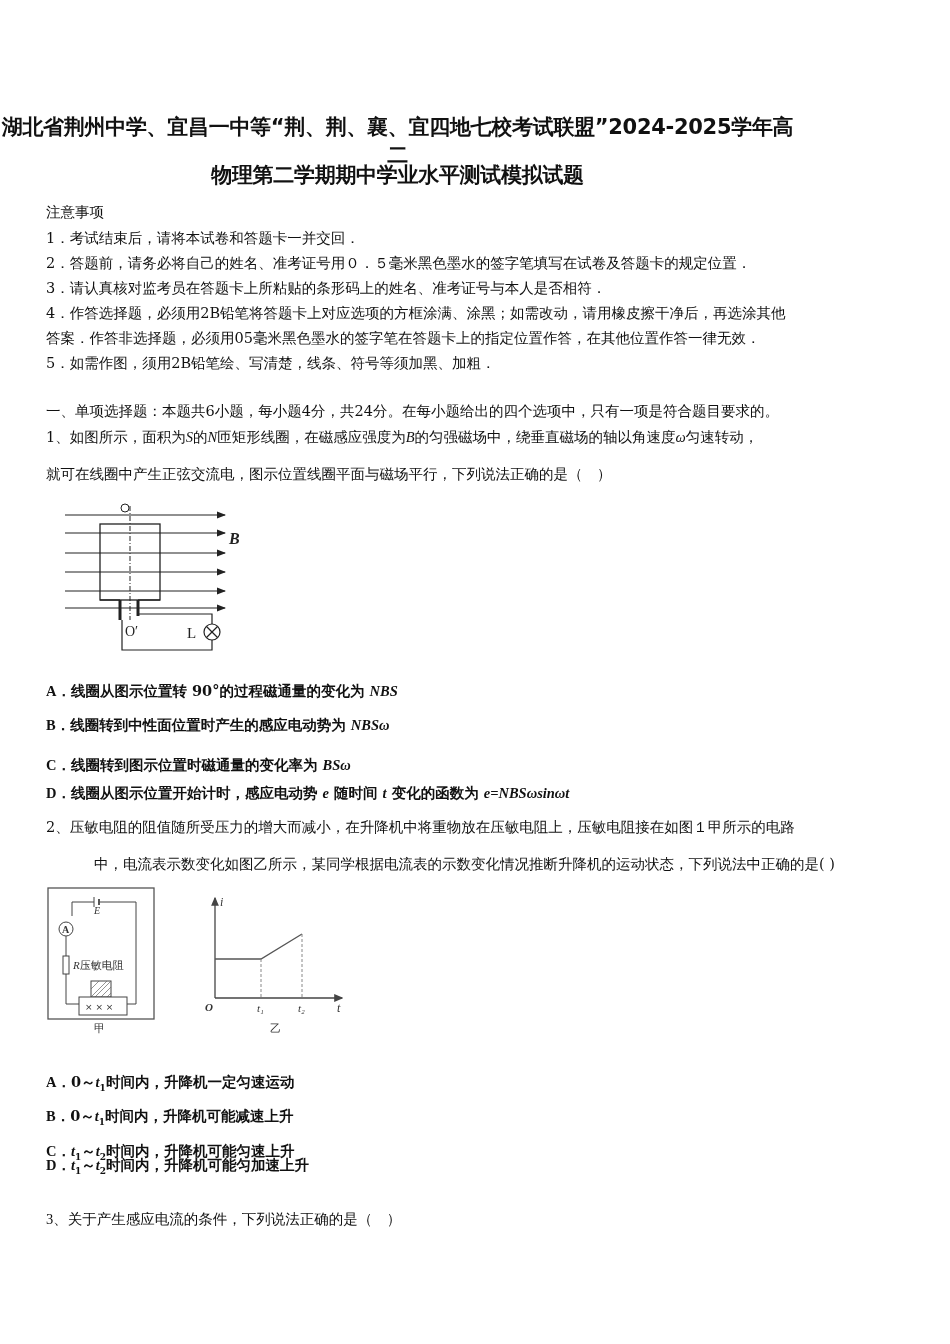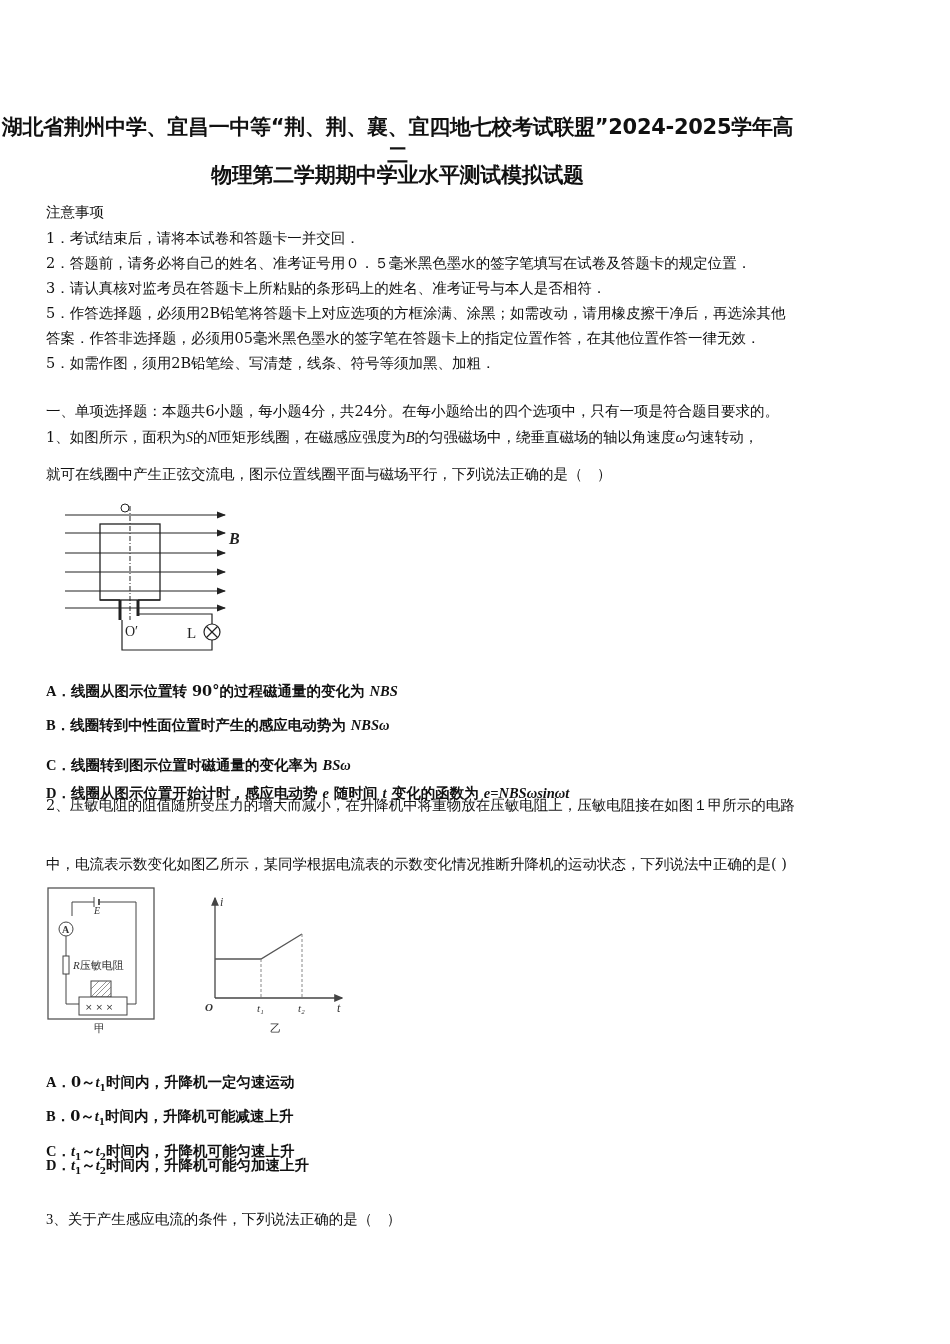--- a/index.html
+++ b/index.html
@@ -18,21 +18,21 @@
 </head>
 <body>
 
 <div class="title" style="top:113px;">湖北省荆州中学、宜昌一中等“荆、荆、襄、宜四地七校考试联盟”2024-2025学年高二</div>
 <div class="title" style="top:161px;">物理第二学期期中学业水平测试模拟试题</div>
 
 <div class="line" style="top:203px;">注意事项</div>
 <div class="line" style="top:229px;">1．考试结束后，请将本试卷和答题卡一并交回．</div>
 <div class="line" style="top:254px;">2．答题前，请务必将自己的姓名、准考证号用０．５毫米黑色墨水的签字笔填写在试卷及答题卡的规定位置．</div>
 <div class="line" style="top:279px;">3．请认真核对监考员在答题卡上所粘贴的条形码上的姓名、准考证号与本人是否相符．</div>
-<div class="line" style="top:304px;">5．作答选择题，必须用2B铅笔将答题卡上对应选项的方框涂满、涂黑；如需改动，请用橡皮擦干净后，再选涂其他</div>
+<div class="line" style="top:304px;">4．作答选择题，必须用2B铅笔将答题卡上对应选项的方框涂满、涂黑；如需改动，请用橡皮擦干净后，再选涂其他</div>
 <div class="line" style="top:329px;">答案．作答非选择题，必须用05毫米黑色墨水的签字笔在答题卡上的指定位置作答，在其他位置作答一律无效．</div>
 <div class="line" style="top:354px;">5．如需作图，须用2B铅笔绘、写清楚，线条、符号等须加黑、加粗．</div>
 
 <div class="line" style="top:402px;">一、单项选择题：本题共6小题，每小题4分，共24分。在每小题给出的四个选项中，只有一项是符合题目要求的。</div>
 
 <div class="line" style="top:428px;">
   <span>1、如图所示，面积为</span><span class="it">S</span><span>的</span><span class="it">N</span><span>匝矩形线圈，在磁感应强度为</span><span class="it">B</span><span>的匀强磁场中，绕垂直磁场的轴以角速度</span><span class="it">ω</span><span>匀速转动，</span>
 </div>
 <div class="line" style="top:465px;">就可在线圈中产生正弦交流电，图示位置线圈平面与磁场平行，下列说法正确的是（　）</div>
 
@@ -80,22 +80,22 @@
 <div class="opt" style="top:716px;">
   <span class="k">B．</span><span>线圈转到中性面位置时产生的感应电动势为 </span><span class="it">NBSω</span>
 </div>
 <div class="opt" style="top:756px;text-align:center;">
   <span class="k">C．</span><span>线圈转到图示位置时磁通量的变化率为 </span><span class="it">BSω</span>
 </div>
 <div class="opt" style="top:784px;">
   <span class="k">D．</span><span>线圈从图示位置开始计时，感应电动势 </span><span class="it">e</span><span> 随时间 </span><span class="it">t</span><span> 变化的函数为 </span><span class="it">e=NBSωsinωt</span>
 </div>
 
-<div class="line" style="top:796px;">2、压敏电阻的阻值随所受压力的增大而减小，在升降机中将重物放在压敏电阻上，压敏电阻接在如图１甲所示的电路</div>
-<div class="line" style="top:855px;">中，电流表示数变化如图乙所示，某同学根据电流表的示数变化情况推断升降机的运动状态，下列说法中正确的是(  )</div>
+<div class="line" style="top:818px;">2、压敏电阻的阻值随所受压力的增大而减小，在升降机中将重物放在压敏电阻上，压敏电阻接在如图１甲所示的电路</div>
+<div class="line" style="top:855px;margin-left:48px;">中，电流表示数变化如图乙所示，某同学根据电流表的示数变化情况推断升降机的运动状态，下列说法中正确的是(  )</div>
 
 <svg style="left:44px;top:886px;" width="120" height="150" viewBox="0 0 120 150">
   <rect x="4" y="2" width="106" height="131" fill="none" stroke="#555" stroke-width="1.3"></rect>
   <polyline points="50,16 28,16 28,30" fill="none" stroke="#444" stroke-width="1"></polyline>
   <polyline points="56,16 92,16 92,118 80,118" fill="none" stroke="#444" stroke-width="1"></polyline>
   <line x1="50" y1="11" x2="50" y2="21" stroke="#444" stroke-width="1"></line>
   <line x1="55" y1="13" x2="55" y2="19" stroke="#444" stroke-width="1.8"></line>
   <text class="dl" x="50" y="28" font-size="10" font-style="italic" fill="#333">E</text>
   <circle cx="22" cy="43" r="7" fill="#fff" stroke="#444" stroke-width="1"></circle>
   <text class="dl" x="18" y="47" font-size="10" font-weight="bold" fill="#333">A</text>

